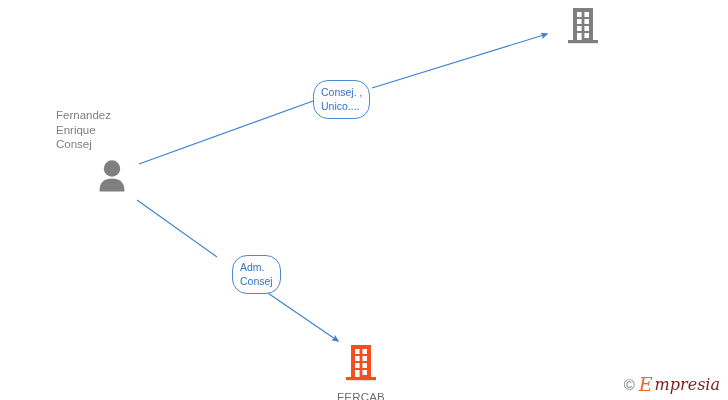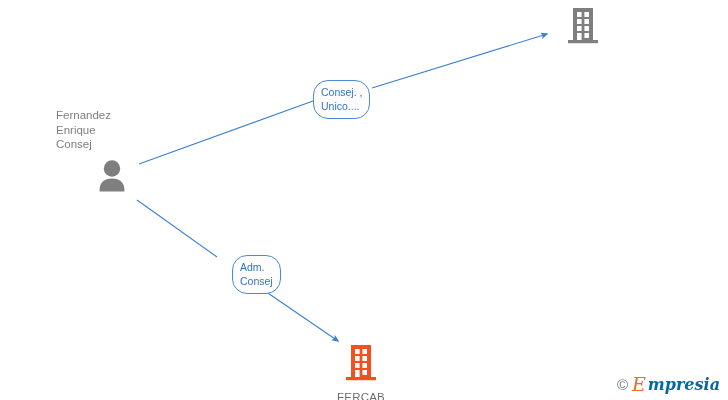--- a/index.html
+++ b/index.html
@@ -101,23 +101,22 @@
     font-style: italic;
     font-size: 19px;
     color: #ef6a2a;
     line-height: 1;
     margin-right: -2px;
   }
   .wm-rest {
     font-family: "DejaVu Serif", serif;
     font-style: italic;
     font-size: 16px;
-    color: #0369a1;
+    color: #7f1d1d;
     line-height: 1;
-    font-weight: bold;
   }
 </style>
 </head>
 <body>
 
 <div id="canvas">
 
   <svg id="edges" viewBox="0 0 728 400" xmlns="http://www.w3.org/2000/svg">
     <defs>
       <marker id="arrowhead" markerWidth="7" markerHeight="7" refX="5.6" refY="3" orient="auto" markerUnits="strokeWidth">

